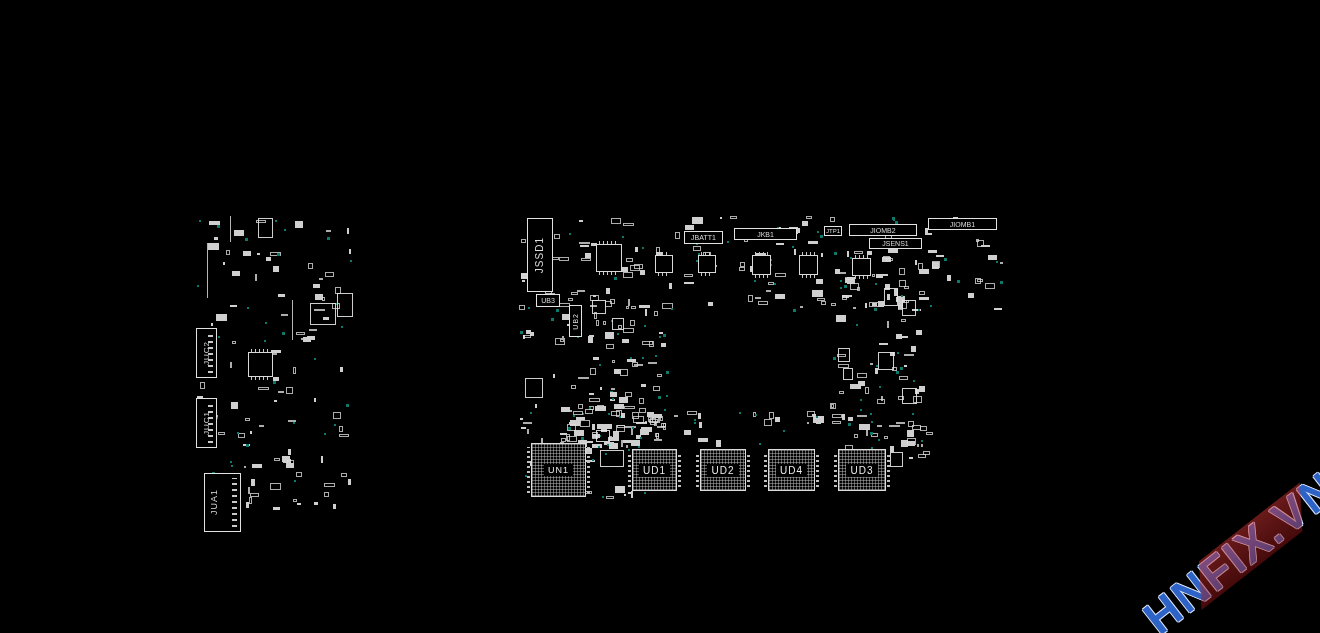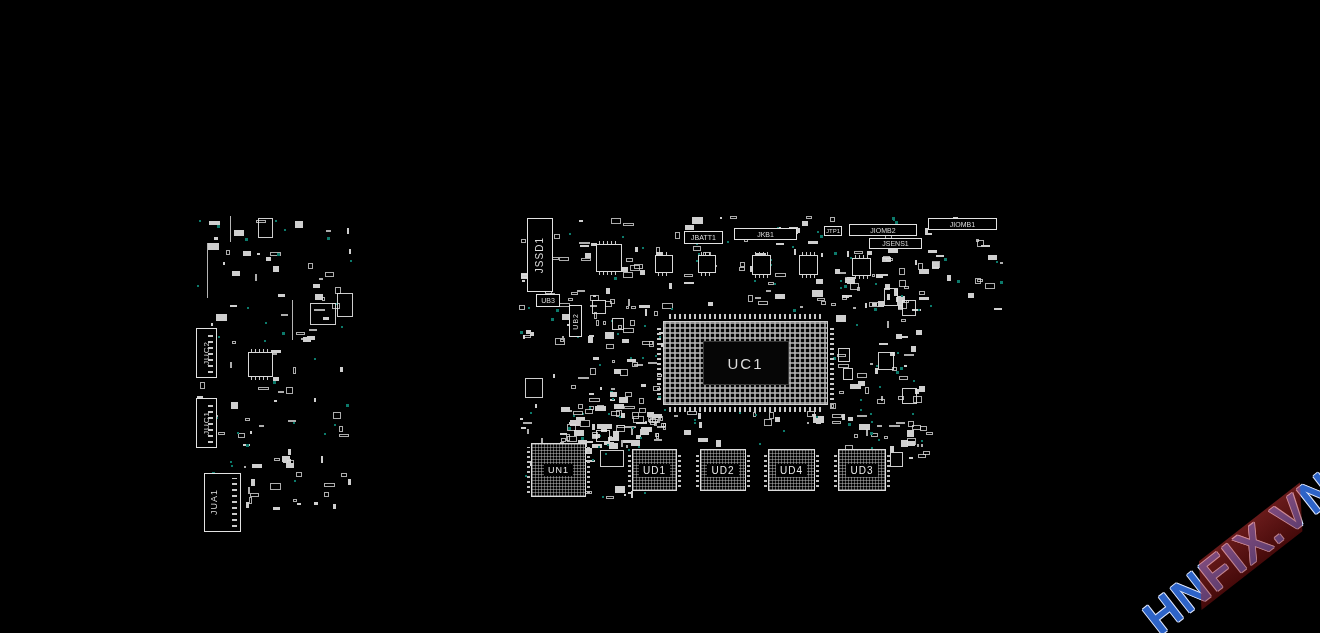--- a/index.html
+++ b/index.html
@@ -773,27 +773,20 @@
   <div class="outline" style="left:902px;top:388px;width:15px;height:16px"></div>
   <div class="outline" style="left:525px;top:378px;width:18px;height:20px"></div>
   <div class="outline" style="left:592px;top:300px;width:14px;height:14px"></div>
   <div class="outline" style="left:612px;top:318px;width:12px;height:12px"></div>
   <div class="outline" style="left:838px;top:348px;width:12px;height:14px"></div>
   <div class="outline" style="left:843px;top:368px;width:10px;height:12px"></div>
   <div class="outline" style="left:596px;top:430px;width:14px;height:12px"></div>
   <div class="outline" style="left:600px;top:450px;width:24px;height:17px"></div>
   <div class="outline" style="left:890px;top:452px;width:13px;height:15px"></div>
 
-  <div id="uc1">
-    <div class="pinrow"></div>
-    <div class="body">
-      <div class="die">UC1</div>
-    </div>
-    <div class="pinrow"></div>
-  </div>
 
   <div class="mem" style="left:531px;top:443px;width:55px;height:54px">
     <span class="lbl" style="font-size:9px">UN1</span>
   </div>
 
   <div class="mem" style="left:632px;top:449px;width:45px;height:42px">
     <span class="lbl">UD1</span>
   </div>
   <div class="mem" style="left:700px;top:449px;width:46px;height:42px">
     <span class="lbl">UD2</span>

